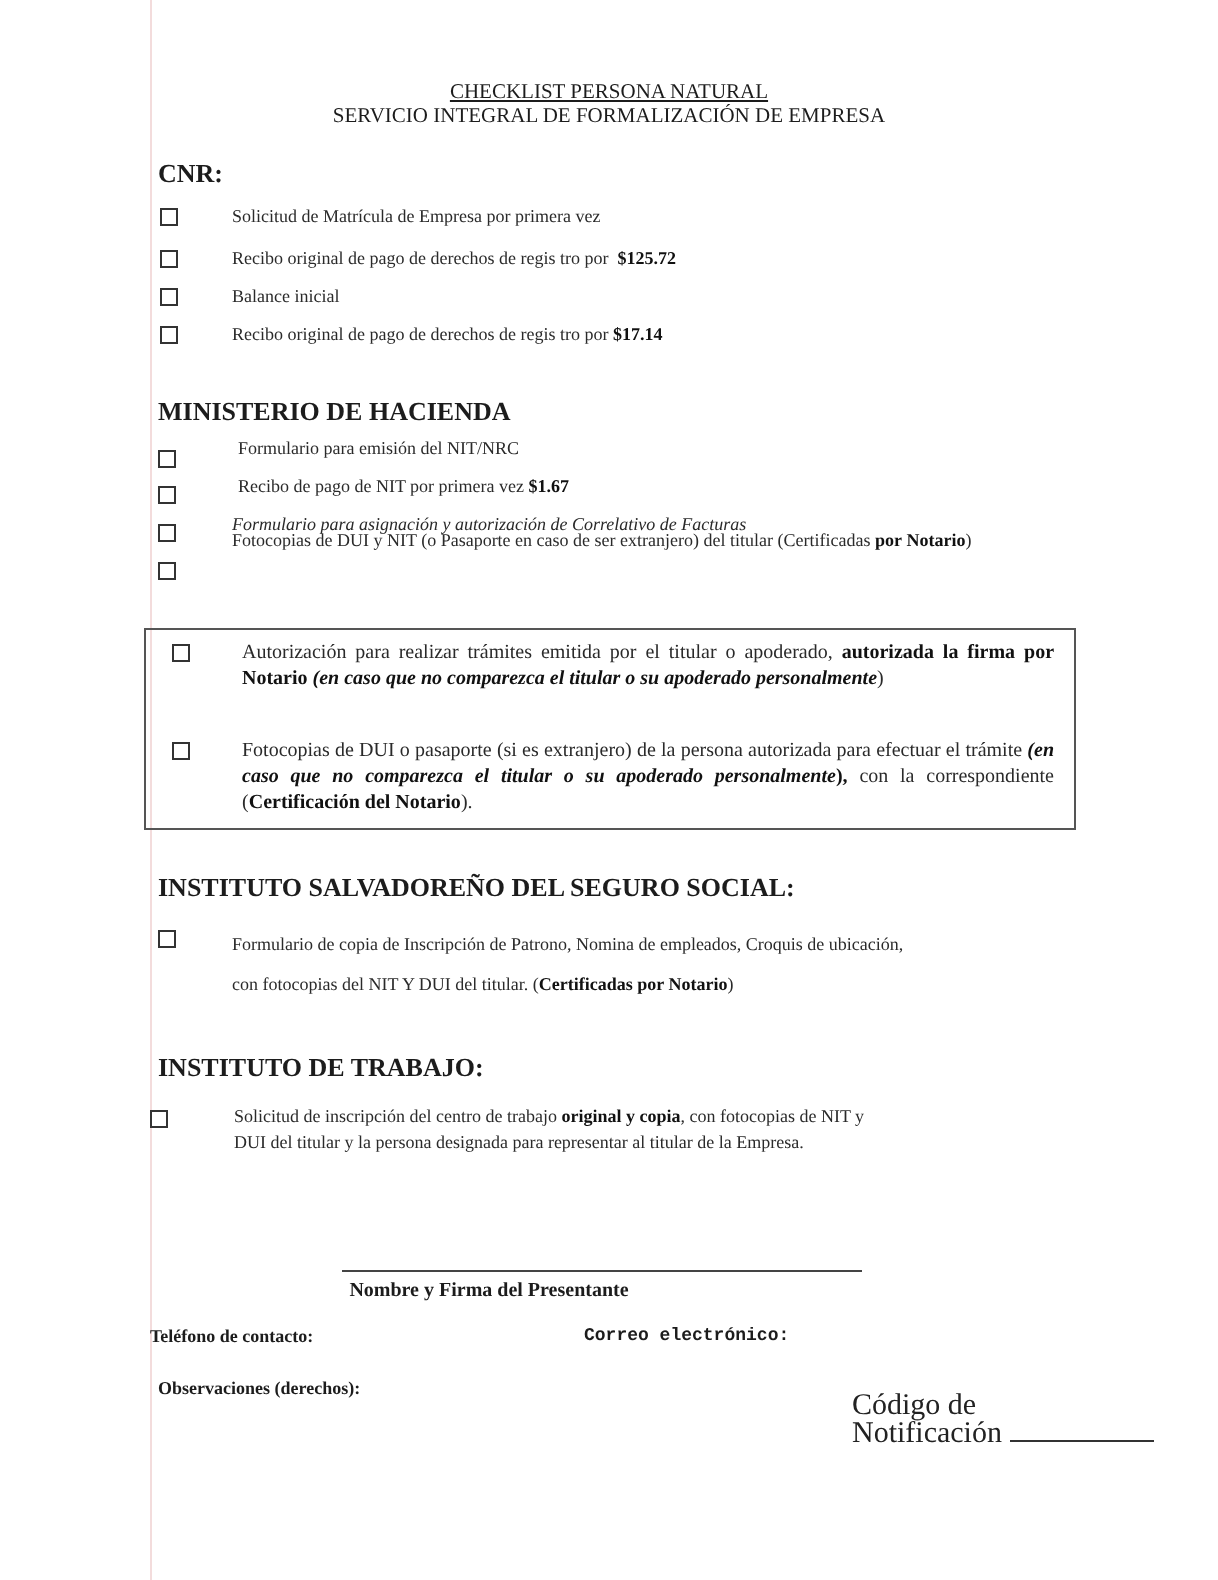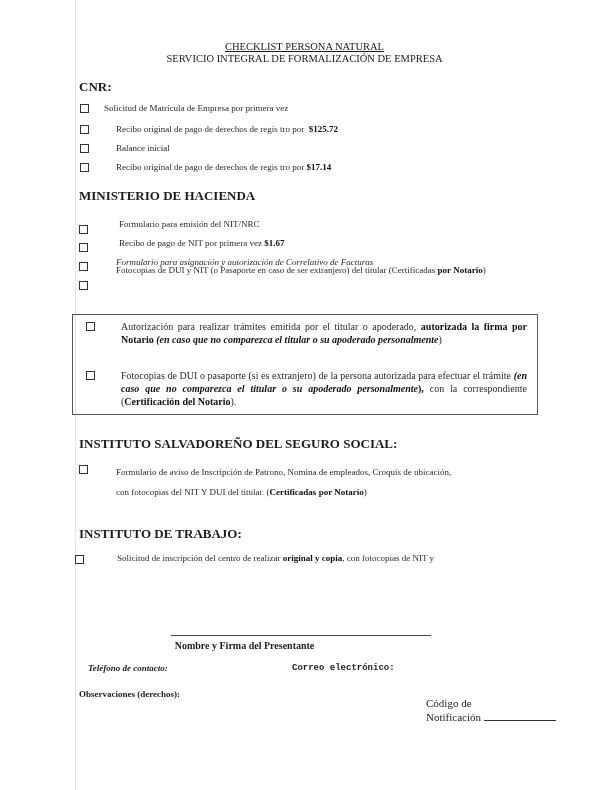--- a/index.html
+++ b/index.html
@@ -9,46 +9,46 @@
   .title.t1 { top: 41px; text-decoration: underline; }
   .title.t2 { top: 53px; }
   .sec { position: absolute; left: 79px; font-weight: bold; font-size: 13px; }
   .cb { position: absolute; width: 7px; height: 7px; border: 1px solid #333; background: #fff; }
   .txt { position: absolute; font-size: 9px; line-height: 12px; color: #2a2a2a; }
   .b { font-weight: bold; color: #111; }
   .bi { font-weight: bold; font-style: italic; color: #111; }
   .box { position: absolute; left: 72px; top: 314px; width: 464px; height: 99px; border: 1px solid #555; }
   .sig-line { position: absolute; left: 171px; top: 635px; width: 260px; height: 1px; background: #444; }
   .lbl { position: absolute; font-size: 9px; font-weight: bold; color: #1c1c1c; }
-  .code { position: absolute; left: 426px; top: 697px; font-size: 11px; line-height: 13px; color: #222; }
+  .code { position: absolute; left: 426px; top: 697px; font-size: 15px; line-height: 13px; color: #222; }
   .blank { display: inline-block; width: 72px; border-bottom: 1px solid #333; height: 10px; vertical-align: baseline; }
 </style>
 </head>
 <body>
 
 <div class="margin-line"></div>
 
 <div class="title t1">CHECKLIST PERSONA NATURAL</div>
 <div class="title t2">SERVICIO INTEGRAL DE FORMALIZACIÓN DE EMPRESA</div>
 
 <div class="sec" style="top:79px;">CNR:</div>
 
 <div class="cb" style="left:80px;top:104px;"></div>
-<div class="txt" style="left:104px;top:102px;text-align:right;">Solicitud de Matrícula de Empresa por primera vez</div>
+<div class="txt" style="left:116px;top:102px;text-align:right;">Solicitud de Matrícula de Empresa por primera vez</div>
 
 <div class="cb" style="left:80px;top:125px;"></div>
 <div class="txt" style="left:116px;top:123px;"><span>Recibo original de pago de derechos de regis tro por</span>&nbsp; <span class="b">$125.72</span></div>
 
 <div class="cb" style="left:80px;top:144px;"></div>
 <div class="txt" style="left:116px;top:142px;">Balance inicial</div>
 
 <div class="cb" style="left:80px;top:163px;"></div>
 <div class="txt" style="left:116px;top:161px;"><span>Recibo original de pago de derechos de regis tro por</span> <span class="b">$17.14</span></div>
 
-<div class="sec" style="top:188px;">MINISTERIO DE HACIENDA</div>
+<div class="sec" style="top:198px;">MINISTERIO DE HACIENDA</div>
 
 <div class="cb" style="left:79px;top:225px;"></div>
 <div class="txt" style="left:119px;top:218px;">Formulario para emisión del NIT/NRC</div>
 
 <div class="cb" style="left:79px;top:243px;"></div>
 <div class="txt" style="left:119px;top:237px;"><span>Recibo de pago de NIT por primera vez</span> <span class="b">$1.67</span></div>
 
 <div class="cb" style="left:79px;top:262px;"></div>
 <div class="txt" style="left:116px;top:256px;font-style:italic;">Formulario para asignación y autorización de Correlativo de Facturas</div>
 
@@ -59,30 +59,30 @@
 
 <div class="cb" style="left:86px;top:322px;"></div>
 <div class="txt" style="left:121px;top:320px;width:406px;font-size:10px;line-height:13px;text-align:justify;"><span>Autorización para realizar trámites emitida por el titular  o apoderado,</span> <span class="b">autorizada</span> <span class="b">la firma por Notario</span> <span class="bi">(en caso que no comparezca el titular o su apoderado personalmente</span><span>)</span></div>
 
 <div class="cb" style="left:86px;top:371px;"></div>
 <div class="txt" style="left:121px;top:369px;width:406px;font-size:10px;line-height:13px;text-align:justify;"><span>Fotocopias de  DUI o pasaporte (si es extranjero) de la persona autorizada para efectuar el trámite</span> <span class="bi">(en caso que no comparezca el titular o su apoderado personalmente</span><span class="b">),</span> <span>con la correspondiente (</span><span class="b">Certificación del  Notario</span><span>).</span></div>
 
 <div class="sec" style="top:436px;">INSTITUTO SALVADOREÑO DEL SEGURO SOCIAL:</div>
 
 <div class="cb" style="left:79px;top:465px;"></div>
-<div class="txt" style="left:116px;top:462px;width:420px;line-height:20px;"><span>Formulario de aviso de Inscripción de Patrono, Nomina de empleados, Croquis de ubicación,</span><br><span>con fotocopias del NIT Y DUI del titular. (</span><span class="b">Certificadas por Notario</span><span>)</span></div>
+<div class="txt" style="left:116px;top:462px;width:420px;line-height:20px;"><span>Formulario de copia de Inscripción de Patrono, Nomina de empleados, Croquis de ubicación,</span><br><span>con fotocopias del NIT Y DUI del titular. (</span><span class="b">Certificadas por Notario</span><span>)</span></div>
 
 <div class="sec" style="top:526px;">INSTITUTO DE TRABAJO:</div>
 
 <div class="cb" style="left:75px;top:555px;"></div>
-<div class="txt" style="left:117px;top:552px;width:410px;line-height:13px;"><span>Solicitud de inscripción del centro de realizar</span> <span class="b">original y copia</span><span>, con fotocopias de NIT y</span><br></div>
+<div class="txt" style="left:117px;top:552px;width:410px;line-height:13px;"><span>Solicitud de inscripción del centro de trabajo</span> <span class="b">original y copia</span><span>, con fotocopias de NIT y</span><br><span>DUI del titular y la persona designada para representar al titular de la Empresa.</span></div>
 
 <div class="sig-line"></div>
 <div class="lbl" style="left:0;width:489px;text-align:center;top:640px;font-size:10px;">Nombre y Firma del Presentante</div>
 
-<div class="lbl" style="left:88px;top:663px;font-style:italic;">Teléfono de contacto:</div>
+<div class="lbl" style="left:75px;top:663px;">Teléfono de contacto:</div>
 <div class="lbl" style="left:292px;top:663px;font-family:Liberation Mono, monospace;">Correo electrónico:</div>
 <div class="lbl" style="left:79px;top:689px;">Observaciones (derechos):</div>
 
 <div class="code">
   <div>Código de</div>
   <div><span>Notificación</span> <span class="blank"></span></div>
 </div>
 
 </body></html>

